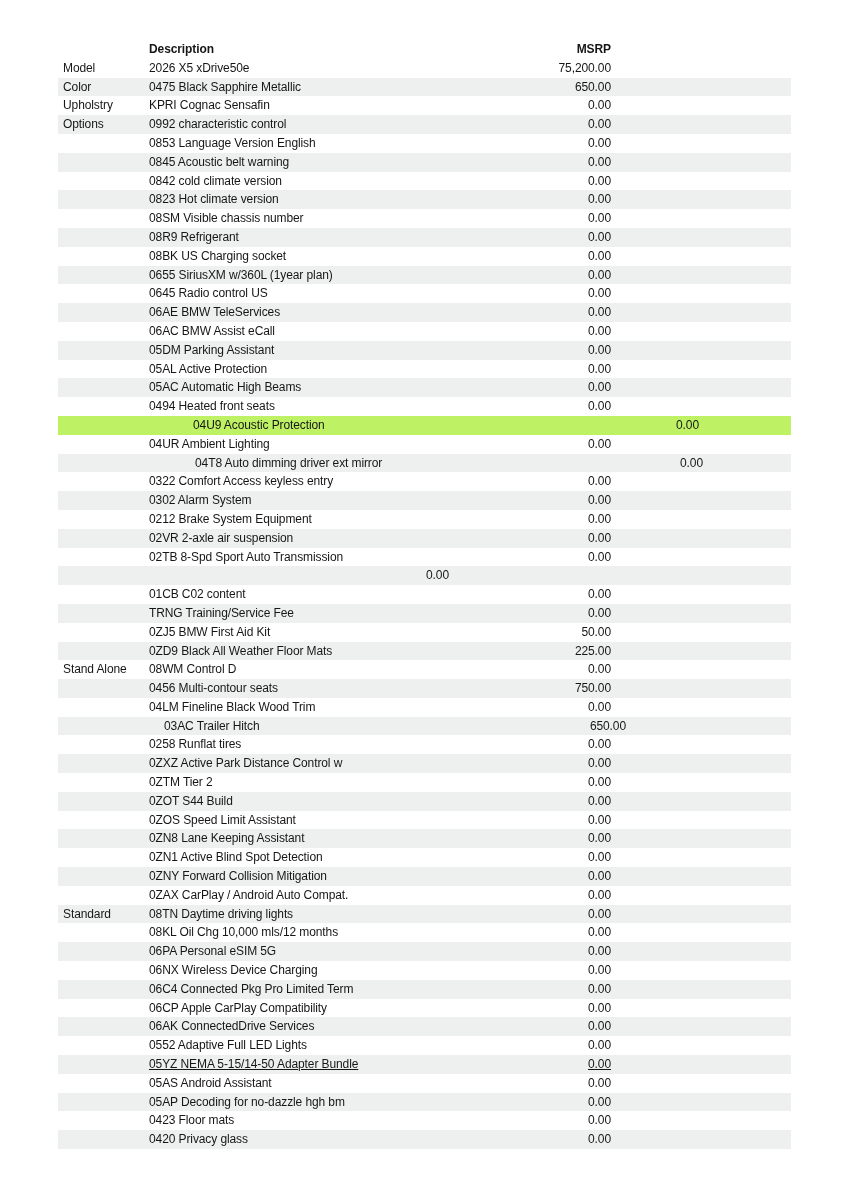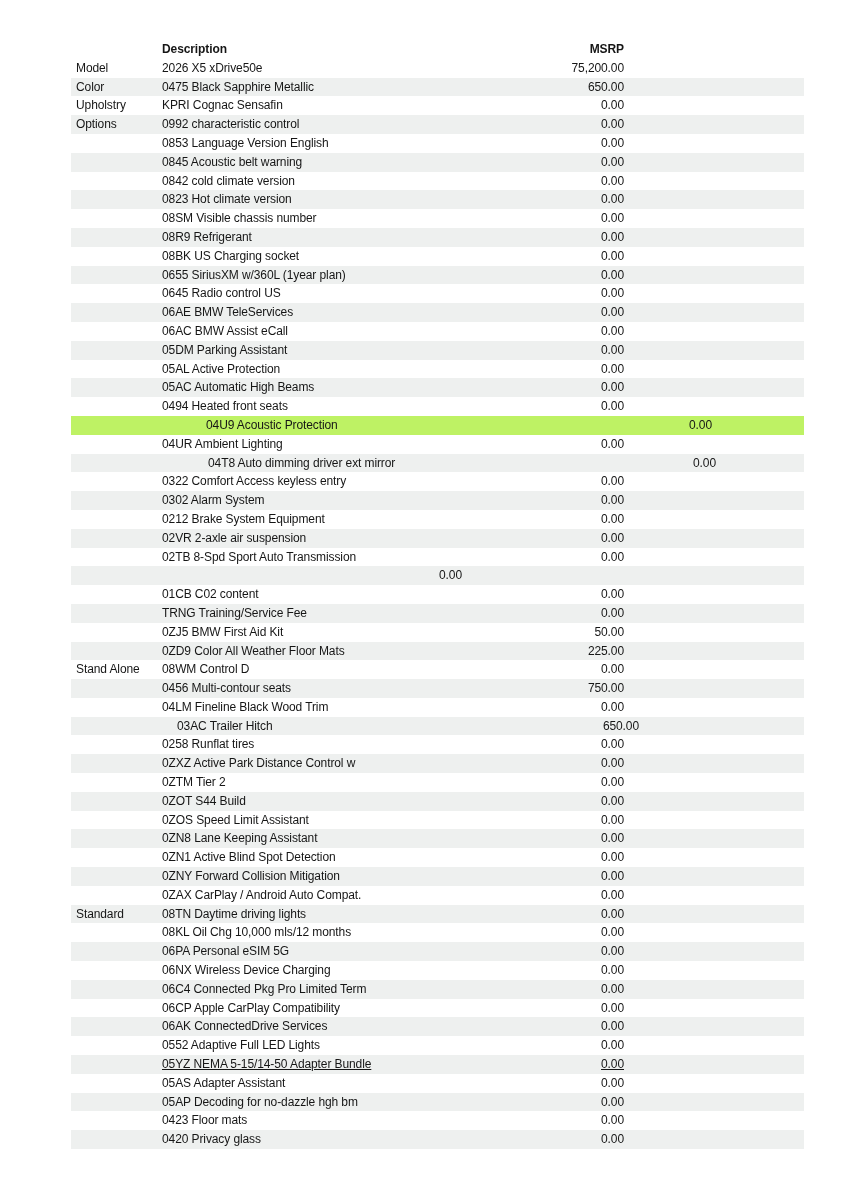--- a/index.html
+++ b/index.html
@@ -10,21 +10,21 @@
   body {
     width: 848px;
     height: 1200px;
     position: relative;
     font-family: "Liberation Sans", sans-serif;
     color: #161616;
     overflow: hidden;
   }
   .sheet {
     position: absolute;
-    left: 71px;
+    left: 58px;
     top: 40px;
     width: 733px;
   }
   .trow {
     display: grid;
     grid-template-columns: 91px 300px 162px 180px;
     height: 18.8px;
     line-height: 18.8px;
     font-size: 12px;
     letter-spacing: -0.1px;
@@ -228,21 +228,21 @@
         <div class="cell spacer"></div>
       </div>
       <div class="trow">
         <div class="cell group"></div>
         <div class="cell desc">0ZJ5 BMW First Aid Kit</div>
         <div class="cell msrp">50.00</div>
         <div class="cell spacer"></div>
       </div>
       <div class="trow" style="background: rgb(238, 240, 239);">
         <div class="cell group"></div>
-        <div class="cell desc">0ZD9 Color All Weather Floor Mats</div>
+        <div class="cell desc">0ZD9 Black All Weather Floor Mats</div>
         <div class="cell msrp">225.00</div>
         <div class="cell spacer"></div>
       </div>
       <div class="trow">
         <div class="cell group">Stand Alone</div>
         <div class="cell desc">08WM Control D</div>
         <div class="cell msrp">0.00</div>
         <div class="cell spacer"></div>
       </div>
       <div class="trow" style="background: rgb(238, 240, 239);">
@@ -366,21 +366,21 @@
         <div class="cell spacer"></div>
       </div>
       <div class="trow" style="background: rgb(238, 240, 239); text-decoration: underline;">
         <div class="cell group"></div>
         <div class="cell desc">05YZ NEMA 5-15/14-50 Adapter Bundle</div>
         <div class="cell msrp">0.00</div>
         <div class="cell spacer"></div>
       </div>
       <div class="trow">
         <div class="cell group"></div>
-        <div class="cell desc">05AS Adapter Assistant</div>
+        <div class="cell desc">05AS Android Assistant</div>
         <div class="cell msrp">0.00</div>
         <div class="cell spacer"></div>
       </div>
       <div class="trow" style="background: rgb(238, 240, 239);">
         <div class="cell group"></div>
         <div class="cell desc">05AP Decoding for no-dazzle hgh bm</div>
         <div class="cell msrp">0.00</div>
         <div class="cell spacer"></div>
       </div>
       <div class="trow">

